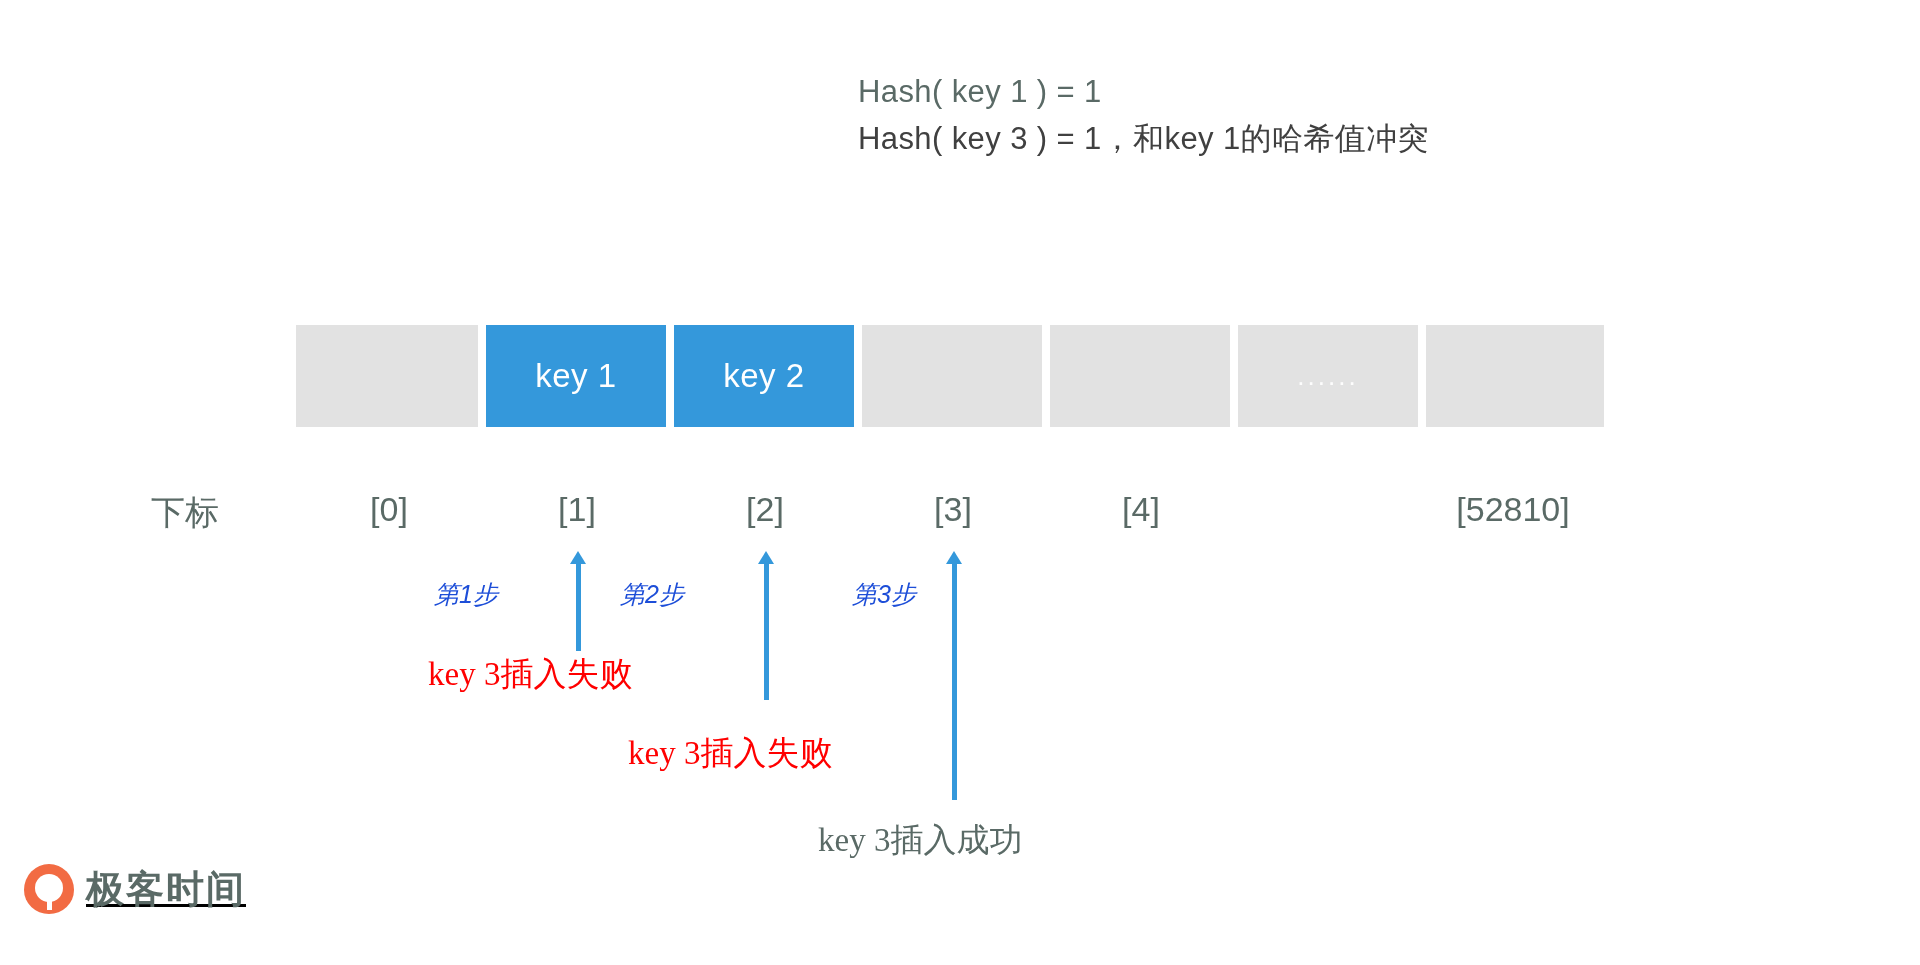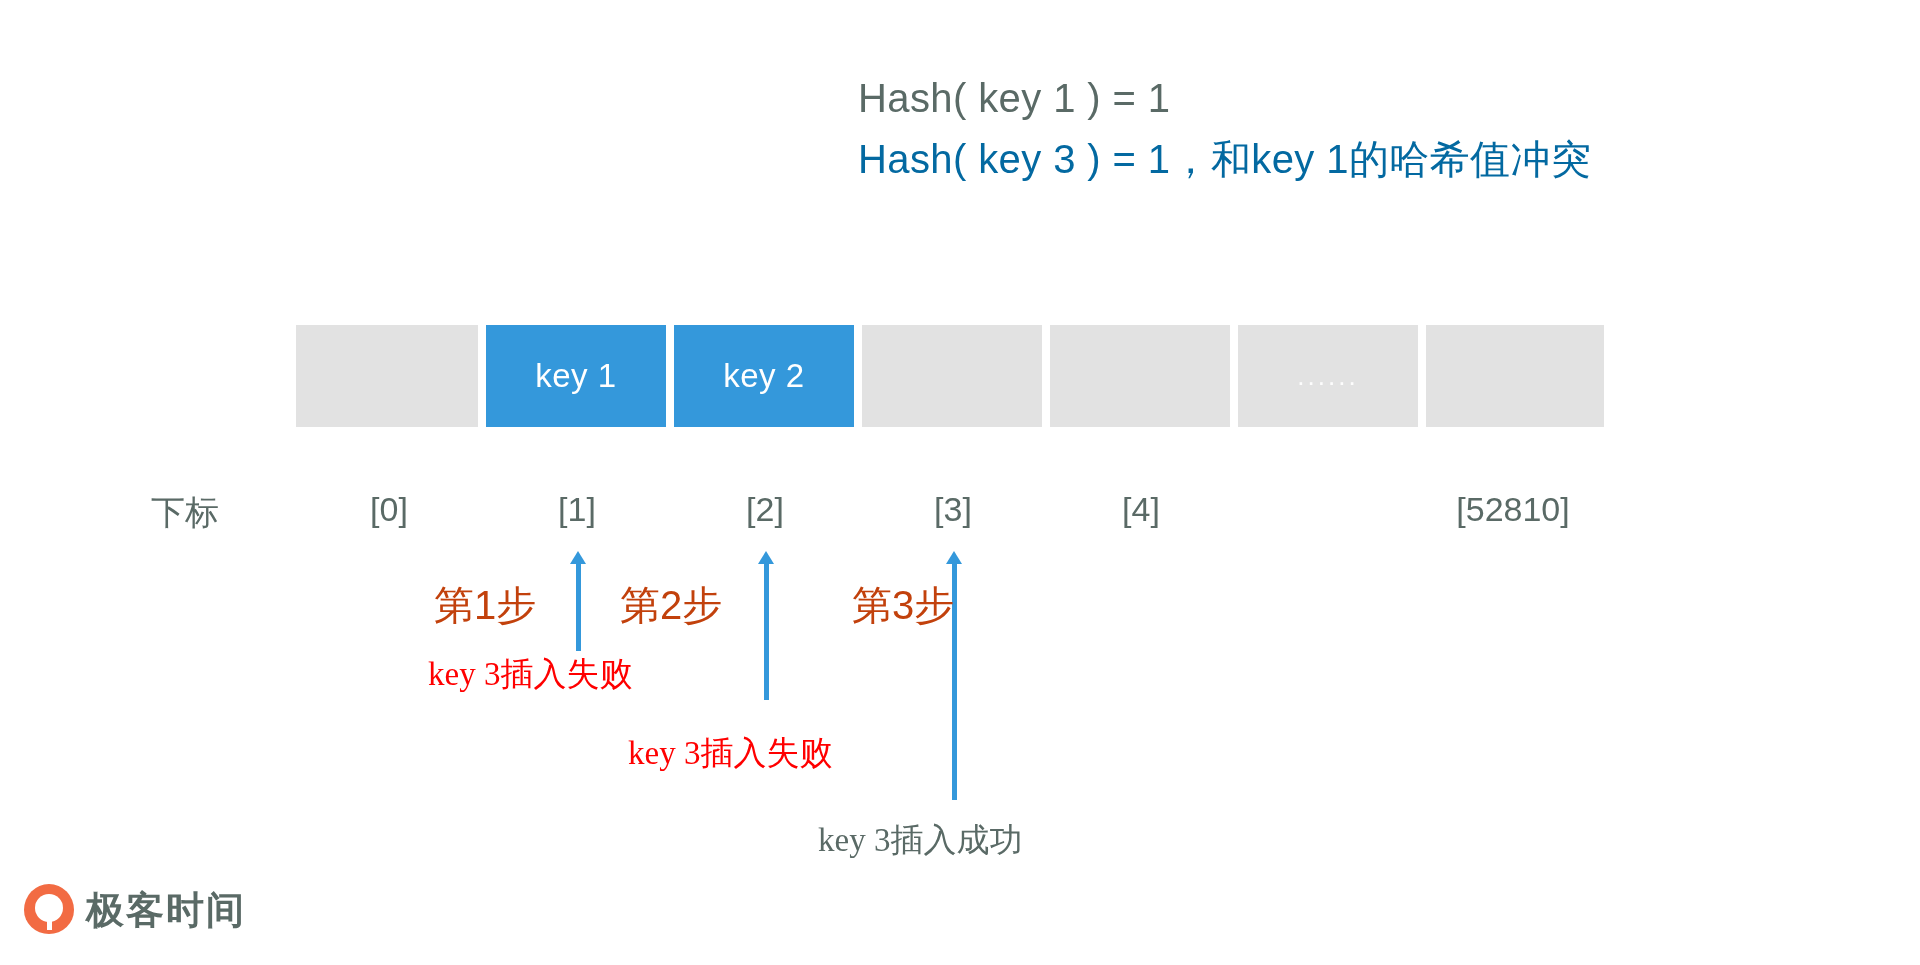--- a/index.html
+++ b/index.html
@@ -17,27 +17,27 @@
   }
 
   
   .formula-block {
     position: absolute;
     left: 858px;
     top: 68px;
     line-height: 1.52;
   }
   .formula-line {
-    font-size: 40px;
+    font-size: 31px;
     color: #5a6a66;
     white-space: nowrap;
     letter-spacing: 0.4px;
   }
   .formula-line.accent {
-    color: #0369a1;
+    color: #404040;
   }
 
   
   .array-row {
     position: absolute;
     left: 296px;
     top: 325px;
     width: 1308px;
     height: 102px;
     display: flex;
@@ -122,44 +122,46 @@
     width: 0;
     height: 0;
     border-left: 8px solid transparent;
     border-right: 8px solid transparent;
     border-bottom: 13px solid #3498db;
   }
 
   
   .step-label {
     position: absolute;
-    font-size: 40px;
-    color: #c2410c;
-    white-space: nowrap;
+    font-size: 25px;
+    color: #1d4ed8;
+    white-space: nowrap;
+    font-style: italic;
   }
 
   
   .annotation {
     position: absolute;
     font-size: 33px;
     white-space: nowrap;
     color: #ff0000;
     font-family: Liberation Serif, serif;
   }
   .annotation.neutral {
     color: #5a6a66;
   }
 
   
   .logo {
     position: absolute;
     left: 24px;
-    top: 884px;
+    top: 864px;
     display: flex;
-    align-items: flex-end;
+    align-items: flex-start;
+    text-decoration: underline;
   }
   .logo-mark {
     position: relative;
     width: 50px;
     height: 52px;
     margin-right: 12px;
   }
   .logo-mark .pin {
     position: absolute;
     left: 0;

